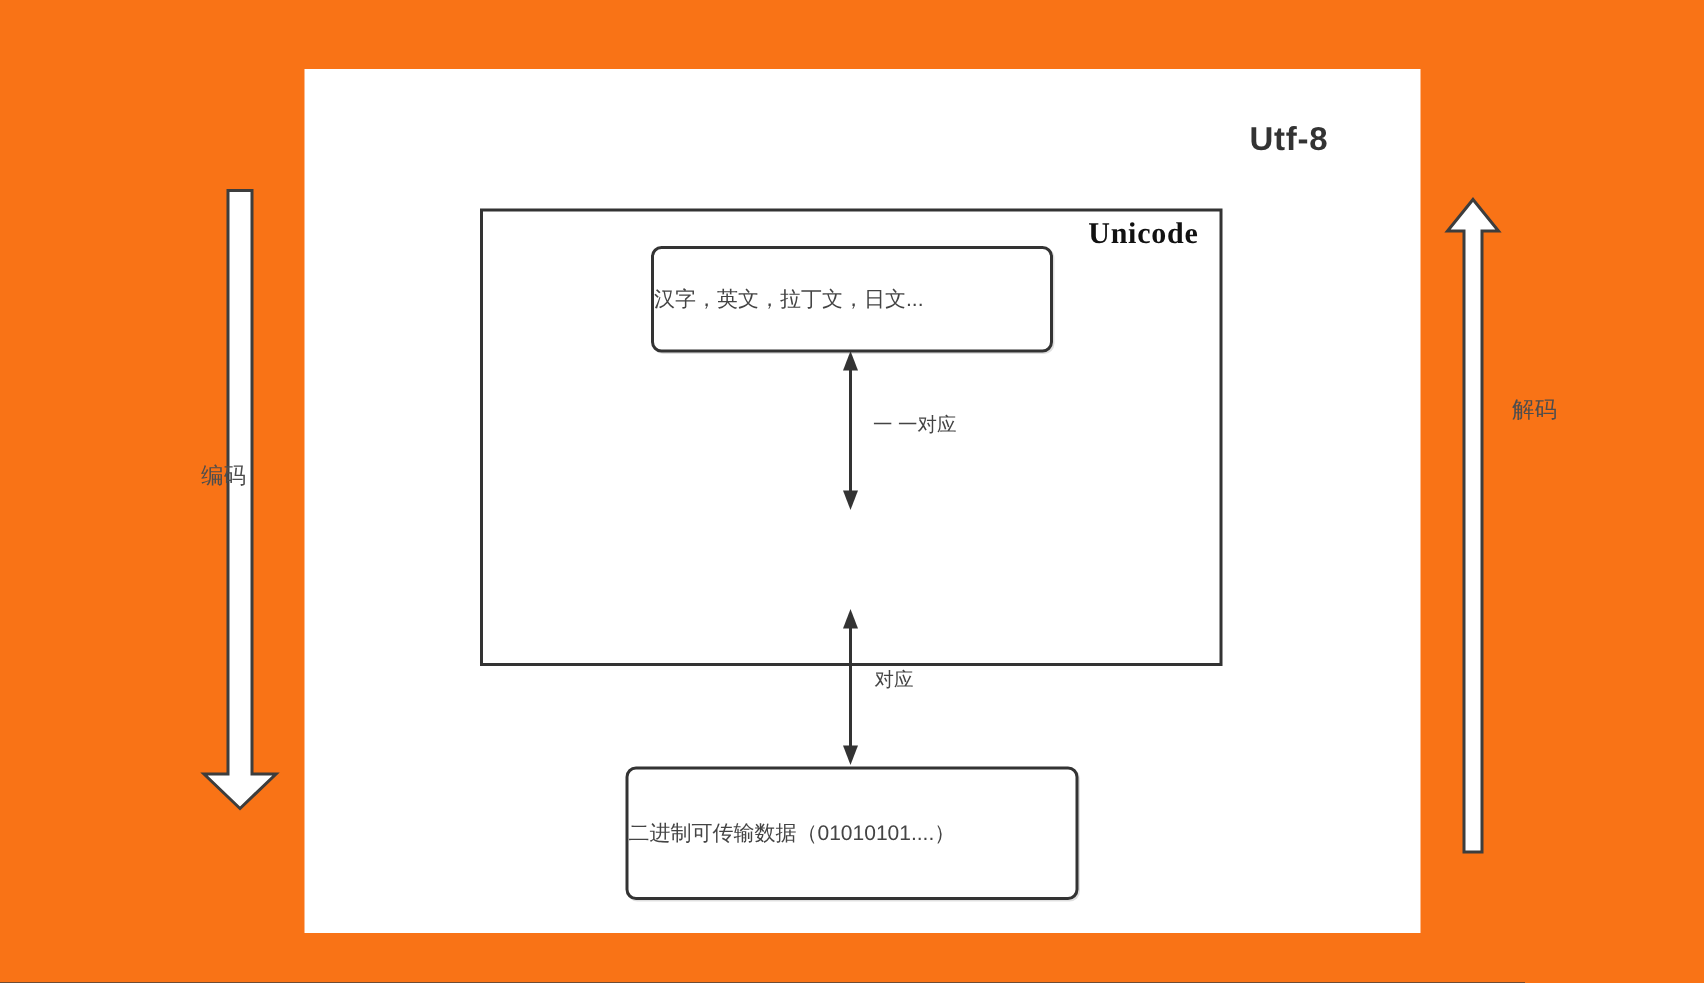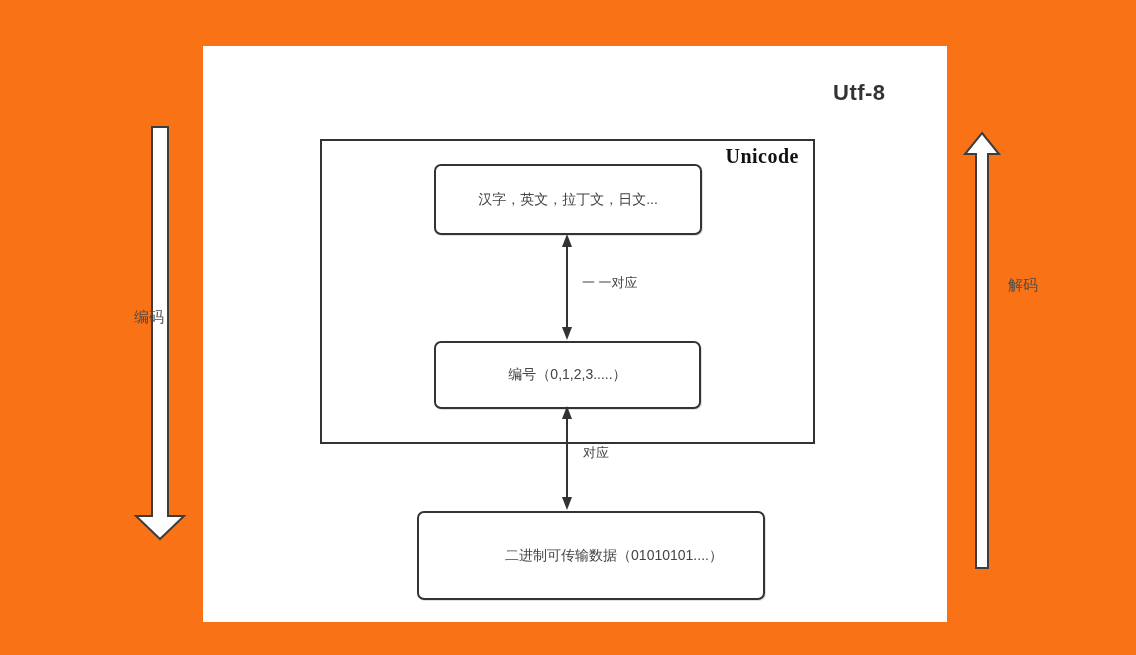--- a/index.html
+++ b/index.html
@@ -51,29 +51,28 @@
     letter-spacing: 0.5px;
     font-family: Liberation Serif, serif;
   }
   .node {
     position: absolute;
     border: 2px solid #333333;
     border-radius: 7px;
     background: #ffffff;
     display: flex;
     align-items: center;
-    justify-content: center;
     font-size: 14px;
     color: #444444;
     text-align: center;
     box-shadow: 1px 1px 0 rgba(0,0,0,0.12);
   }
   .node-characters { left: 434px; top: 164px; width: 264px; height: 67px; }
   .node-codepoints { left: 434px; top: 341px; width: 263px; height: 64px; }
-  .node-binary     { left: 417px; top: 511px; width: 298px; height: 85px; padding-left: 46px; }
+  .node-binary     { left: 417px; top: 511px; width: 298px; height: 85px; }
   .edge-label {
     position: absolute;
     font-size: 13px;
     color: #444444;
     white-space: nowrap;
     text-align: right;
   }
   .edge-label-1 { left: 582px; top: 274px; }
   .edge-label-2 { left: 583px; top: 444px; }
   .edge-arrow { position: absolute; }
@@ -82,21 +81,21 @@
   .big-arrow { position: absolute; }
   .big-arrow-encode { left: 130px; top: 124px; }
   .big-arrow-decode { left: 960px; top: 130px; }
   .side-label {
     position: absolute;
     font-size: 15px;
     color: #4d4d4d;
     white-space: nowrap;
   }
   .side-label-encode { left: 110px; top: 308px; margin-left: 24px; }
-  .side-label-decode { left: 1008px; top: 276px; }
+  .side-label-decode { left: 1008px; top: 264px; }
 </style>
 </head>
 <body>
 
 <div class="stage">
 
   <div class="panel"></div>
 
   <div class="utf8-title">Utf-8</div>
 
@@ -118,23 +117,20 @@
     <span>汉字，英文，拉丁文，日文...</span>
   </div>
 
   <svg class="edge-arrow edge-arrow-1" width="16" height="108" viewBox="0 0 16 108">
     <line x1="8" y1="12" x2="8" y2="96" stroke="#333333" stroke-width="2"></line>
     <polygon points="8,1 3,14 13,14" fill="#333333"></polygon>
     <polygon points="8,107 3,94 13,94" fill="#333333"></polygon>
   </svg>
   <div class="edge-label edge-label-1">一 一对应</div>
 
-  <div class="node node-codepoints">
-    <span>编号（0,1,2,3.....）</span>
-  </div>
 
   <svg class="edge-arrow edge-arrow-2" width="16" height="106" viewBox="0 0 16 106">
     <line x1="8" y1="12" x2="8" y2="94" stroke="#333333" stroke-width="2"></line>
     <polygon points="8,1 3,14 13,14" fill="#333333"></polygon>
     <polygon points="8,105 3,92 13,92" fill="#333333"></polygon>
   </svg>
   <div class="edge-label edge-label-2">对应</div>
 
   <div class="node node-binary">
     <span>二进制可传输数据（01010101....）</span>

